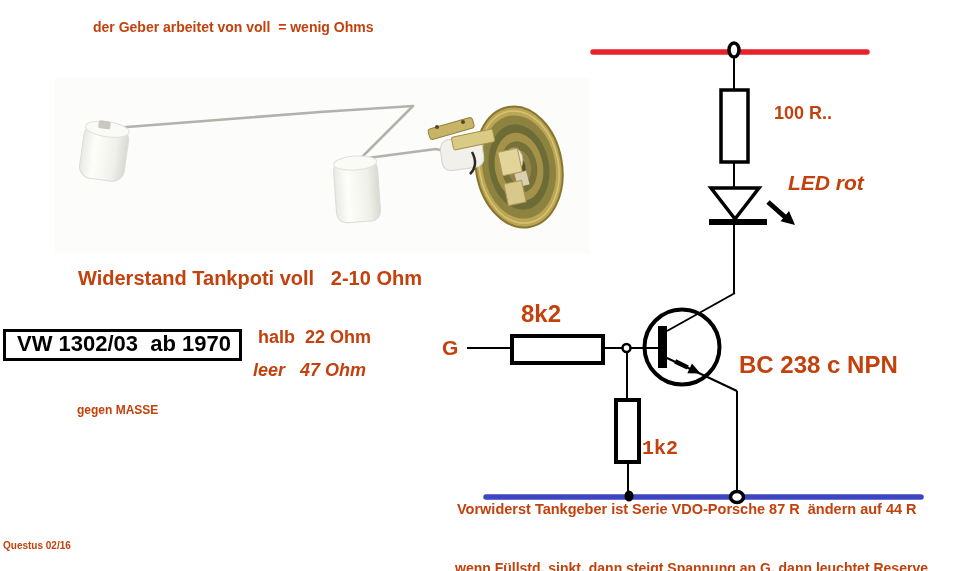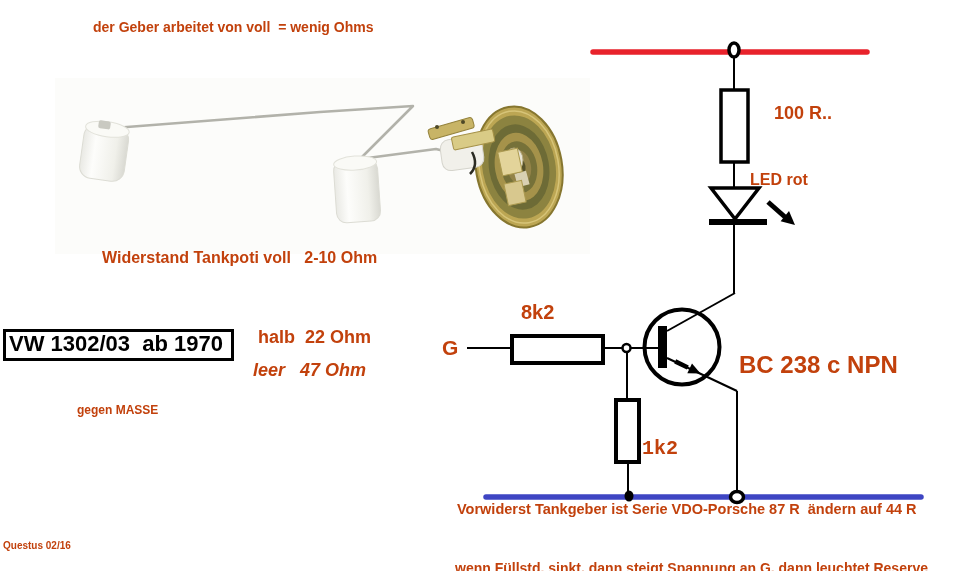--- a/index.html
+++ b/index.html
@@ -6,21 +6,21 @@
   .page {
     position:relative; width:968px; height:571px; background:#ffffff;
     overflow:hidden; font-family:"Liberation Sans", sans-serif; color:#000;
   }
   .lbl {
     position:absolute; font-weight:bold; color:#c2410c;
     white-space:pre; line-height:1.12; letter-spacing:0;
   }
   .model-box {
     position:absolute; left:3px; top:329px;
-    border:3px solid #000; padding:0 8px 2px 3px;
+    border:3px solid #000; padding:0 8px 2px 11px;
     font-size:22px; font-weight:bold; white-space:pre; line-height:24px;
   }
   svg.layer { position:absolute; left:0; top:0; }
 </style>
 </head>
 <body>
 
 <div class="page">
 
   <svg class="layer" width="968" height="571" viewBox="0 0 968 571">
@@ -113,30 +113,30 @@
 
       <circle cx="626.5" cy="348" r="4" fill="#fff" stroke="#000" stroke-width="2.5"></circle>
       <ellipse cx="734" cy="50" rx="5" ry="7" fill="#fff" stroke="#000" stroke-width="3.5"></ellipse>
       <ellipse cx="737" cy="497" rx="6.5" ry="5.5" fill="#fff" stroke="#000" stroke-width="3.5"></ellipse>
       <ellipse cx="629" cy="496" rx="4.5" ry="5.5" fill="#000"></ellipse>
     </g>
   </svg>
 
   <div class="lbl" style="left:93px; top:20px; font-size:14px;">der Geber arbeitet von voll  = wenig Ohms</div>
 
-  <div class="lbl" style="left:78px; top:249px; font-size:16px;margin-left:24px;">Widerstand Tankpoti voll   2-10 Ohm</div>
+  <div class="lbl" style="left:78px; top:267px; font-size:20px;">Widerstand Tankpoti voll   2-10 Ohm</div>
   <div class="lbl" style="left:258px; top:327px; font-size:18px;">halb  22 Ohm</div>
   <div class="lbl" style="left:253px; top:360px; font-size:18px;font-style:italic;">leer   47 Ohm</div>
   <div class="lbl" style="left:77px; top:404px; font-size:12px;">gegen MASSE</div>
 
   <div class="model-box">VW 1302/03  ab 1970</div>
 
   <div class="lbl" style="left:766px; top:103px; font-size:18px;margin-left:8px;">100 R..</div>
-  <div class="lbl" style="left:750px; top:171px; font-size:16px;">LED rot</div>
-  <div class="lbl" style="left:521px; top:301px; font-size:20px;">8k2</div>
+  <div class="lbl" style="left:788px; top:171px; font-size:21px;font-style:italic;">LED rot</div>
+  <div class="lbl" style="left:521px; top:301px; font-size:24px;">8k2</div>
   <div class="lbl" style="left:442px; top:336px; font-size:21px;">G</div>
   <div class="lbl" style="left:642px; top:438px; font-size:20px;font-family:Liberation Mono, monospace;">1k2</div>
   <div class="lbl" style="left:739px; top:352px; font-size:24px;">BC 238 c NPN</div>
 
   <div class="lbl" style="left:457px; top:501px; font-size:14.5px;">Vorwiderst Tankgeber ist Serie VDO-Porsche 87 R  ändern auf 44 R</div>
   <div class="lbl" style="left:455px; top:521px; font-size:14px;margin-top:40px;">wenn Füllstd. sinkt, dann steigt Spannung an G, dann leuchtet Reserve</div>
 
   <div class="lbl" style="left:3px; top:540px; font-size:10px;">Questus 02/16</div>
 </div>
 

